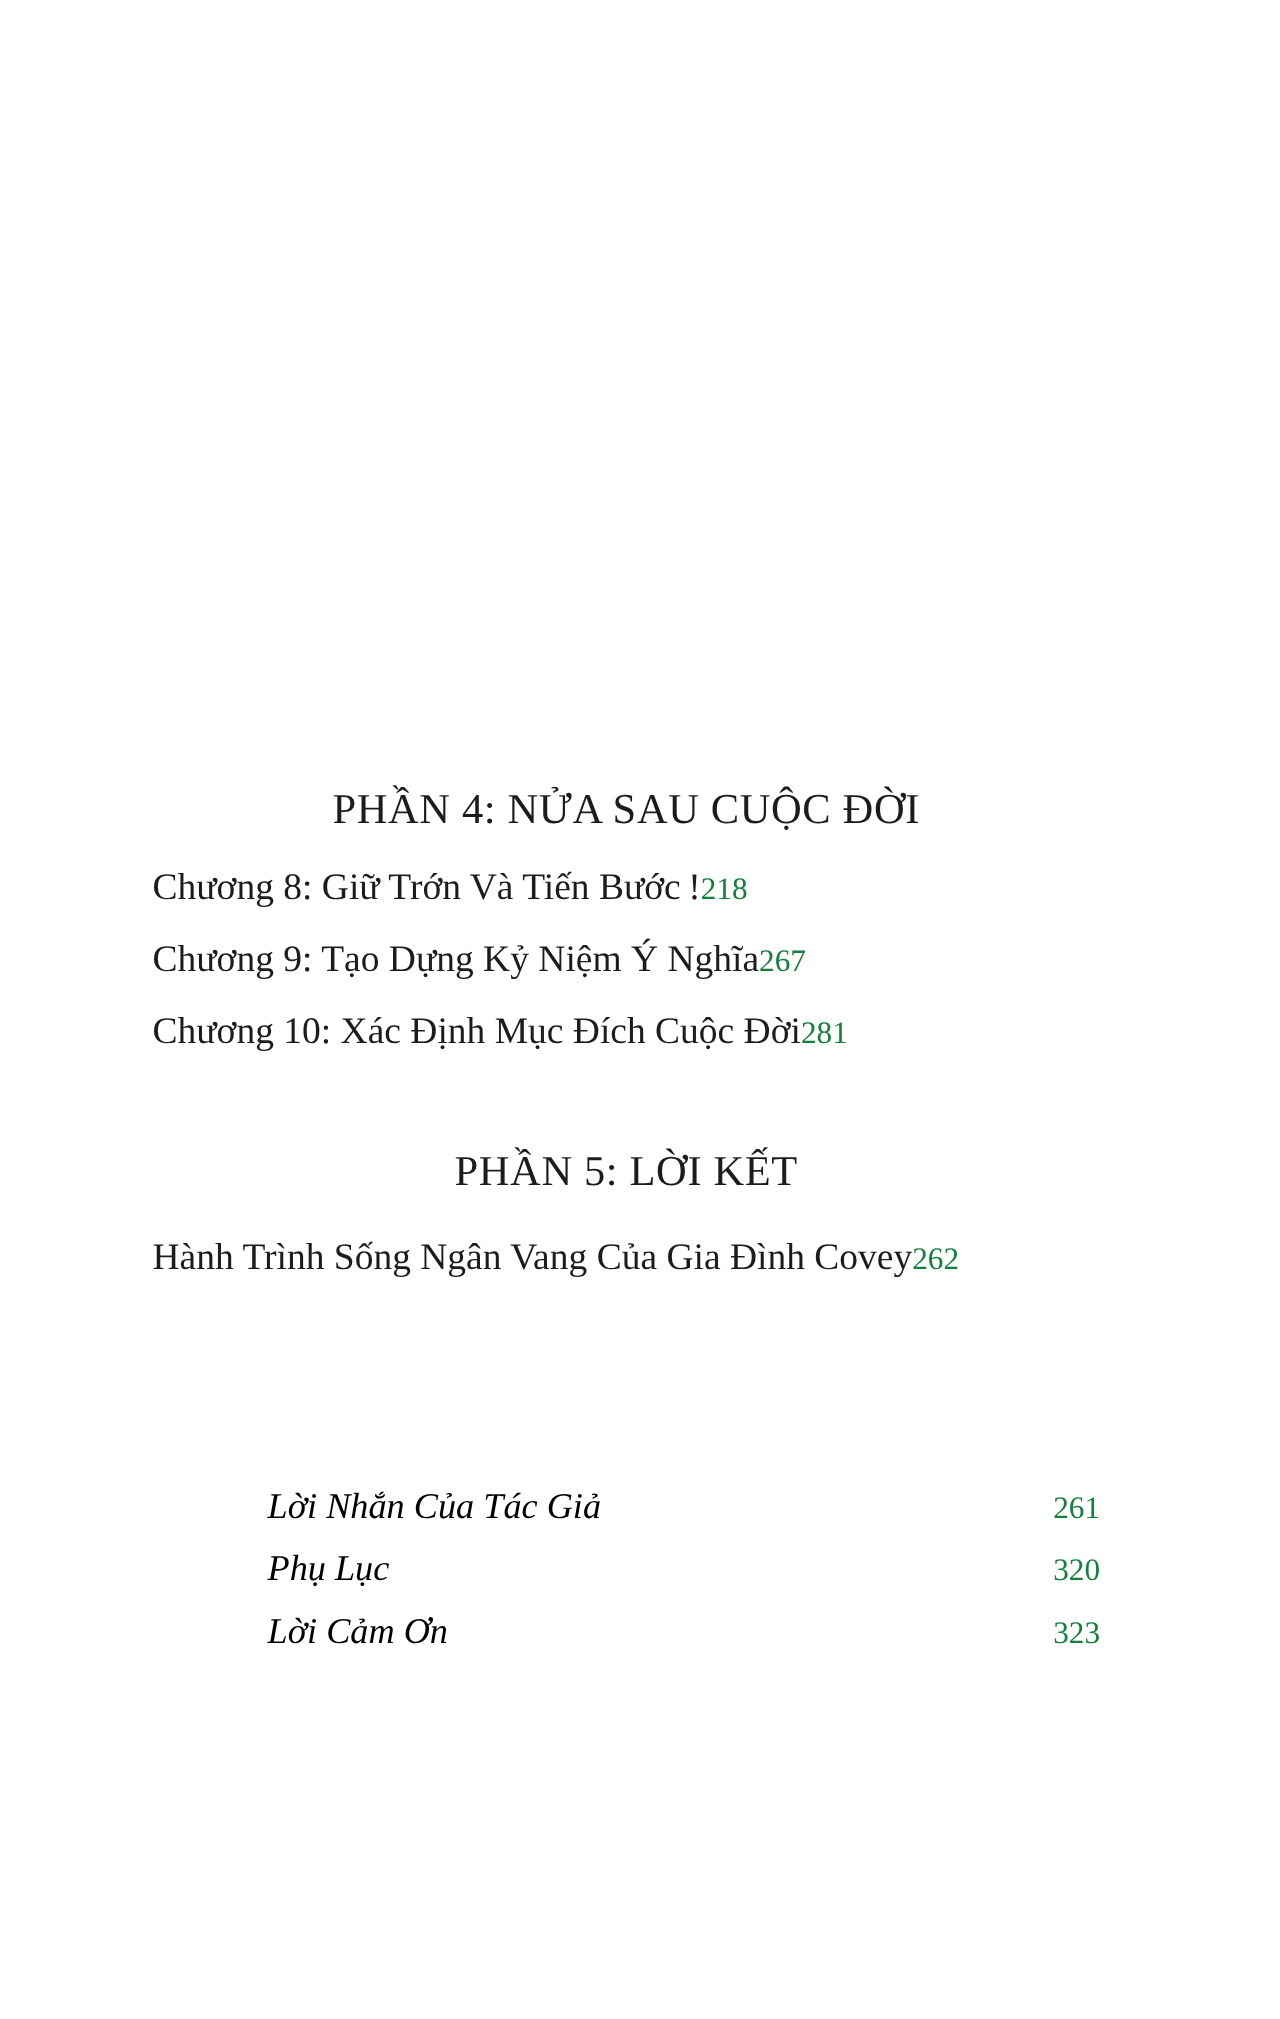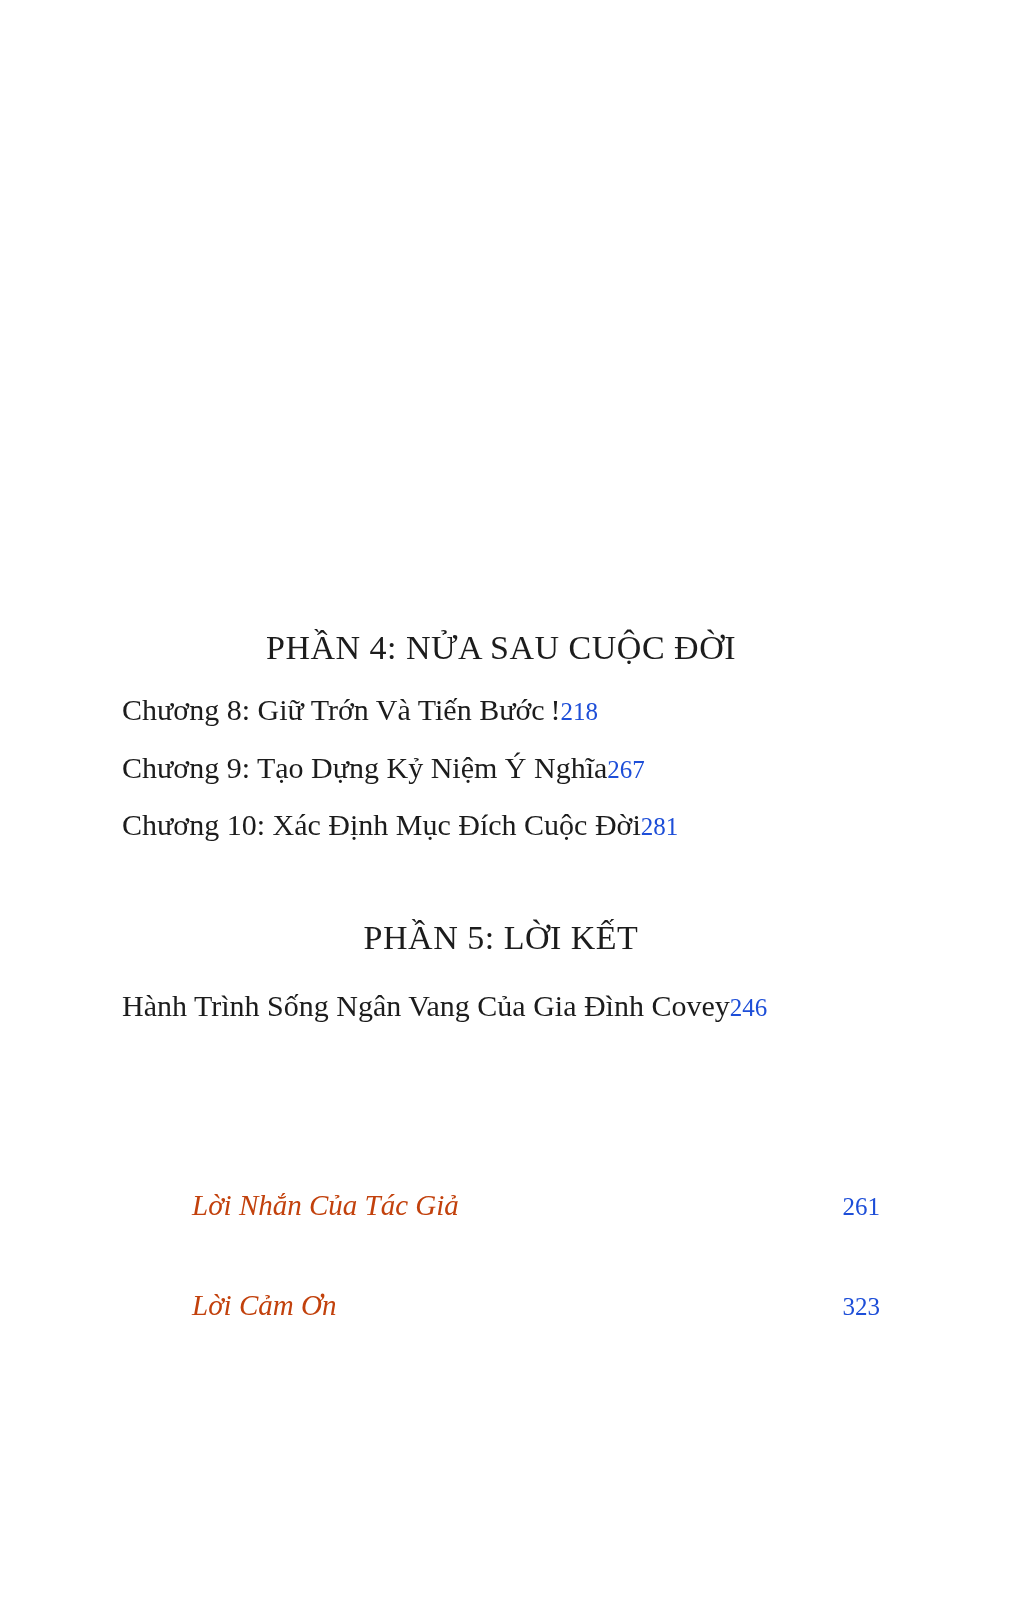--- a/index.html
+++ b/index.html
@@ -37,36 +37,37 @@
   }
   .toc-label {
     font-size: 30px;
     line-height: 36px;
     white-space: nowrap;
     color: #1c1c1c;
   }
   .toc-page {
     font-size: 25px;
     line-height: 36px;
-    color: #1d4ed8;
+    color: #15803d;
   }
   .back-row {
     position: absolute;
     left: 192px;
     right: 144px;
     display: flex;
     justify-content: space-between;
     align-items: baseline;
   }
   .back-label {
     font-style: italic;
     font-size: 29px;
     line-height: 34px;
     white-space: nowrap;
-    color: #c2410c;
+    color: #000000;
+    margin-left: 22px;
   }
   .footer-num {
     position: absolute;
     left: 0;
     right: 0;
     text-align: center;
     font-size: 28px;
     line-height: 30px;
     color: #1c1c1c;
   }
@@ -98,29 +99,33 @@
 
   <div class="toc-row" style="top:807px">
     <span class="toc-label">Chương 10: Xác Định Mục Đích Cuộc Đời</span>
     <span class="toc-page">281</span>
   </div>
 
   <div class="section-heading" style="top:918px">PHẦN 5: LỜI KẾT</div>
 
   <div class="toc-row" style="top:988px">
     <span class="toc-label">Hành Trình Sống Ngân Vang Của Gia Đình Covey</span>
-    <span class="toc-page">246</span>
+    <span class="toc-page">262</span>
   </div>
 
 
   <div class="back-row" style="top:1188px">
     <span class="back-label">Lời Nhắn Của Tác Giả</span>
     <span class="toc-page">261</span>
   </div>
 
+  <div class="back-row" style="top:1238px">
+    <span class="back-label">Phụ Lục</span>
+    <span class="toc-page">320</span>
+  </div>
 
   <div class="back-row" style="top:1288px">
     <span class="back-label">Lời Cảm Ơn</span>
     <span class="toc-page">323</span>
   </div>
 
 
   <div class="footer-num" style="top:1504px">xi</div>
 
   <div class="footer-rule"></div>

